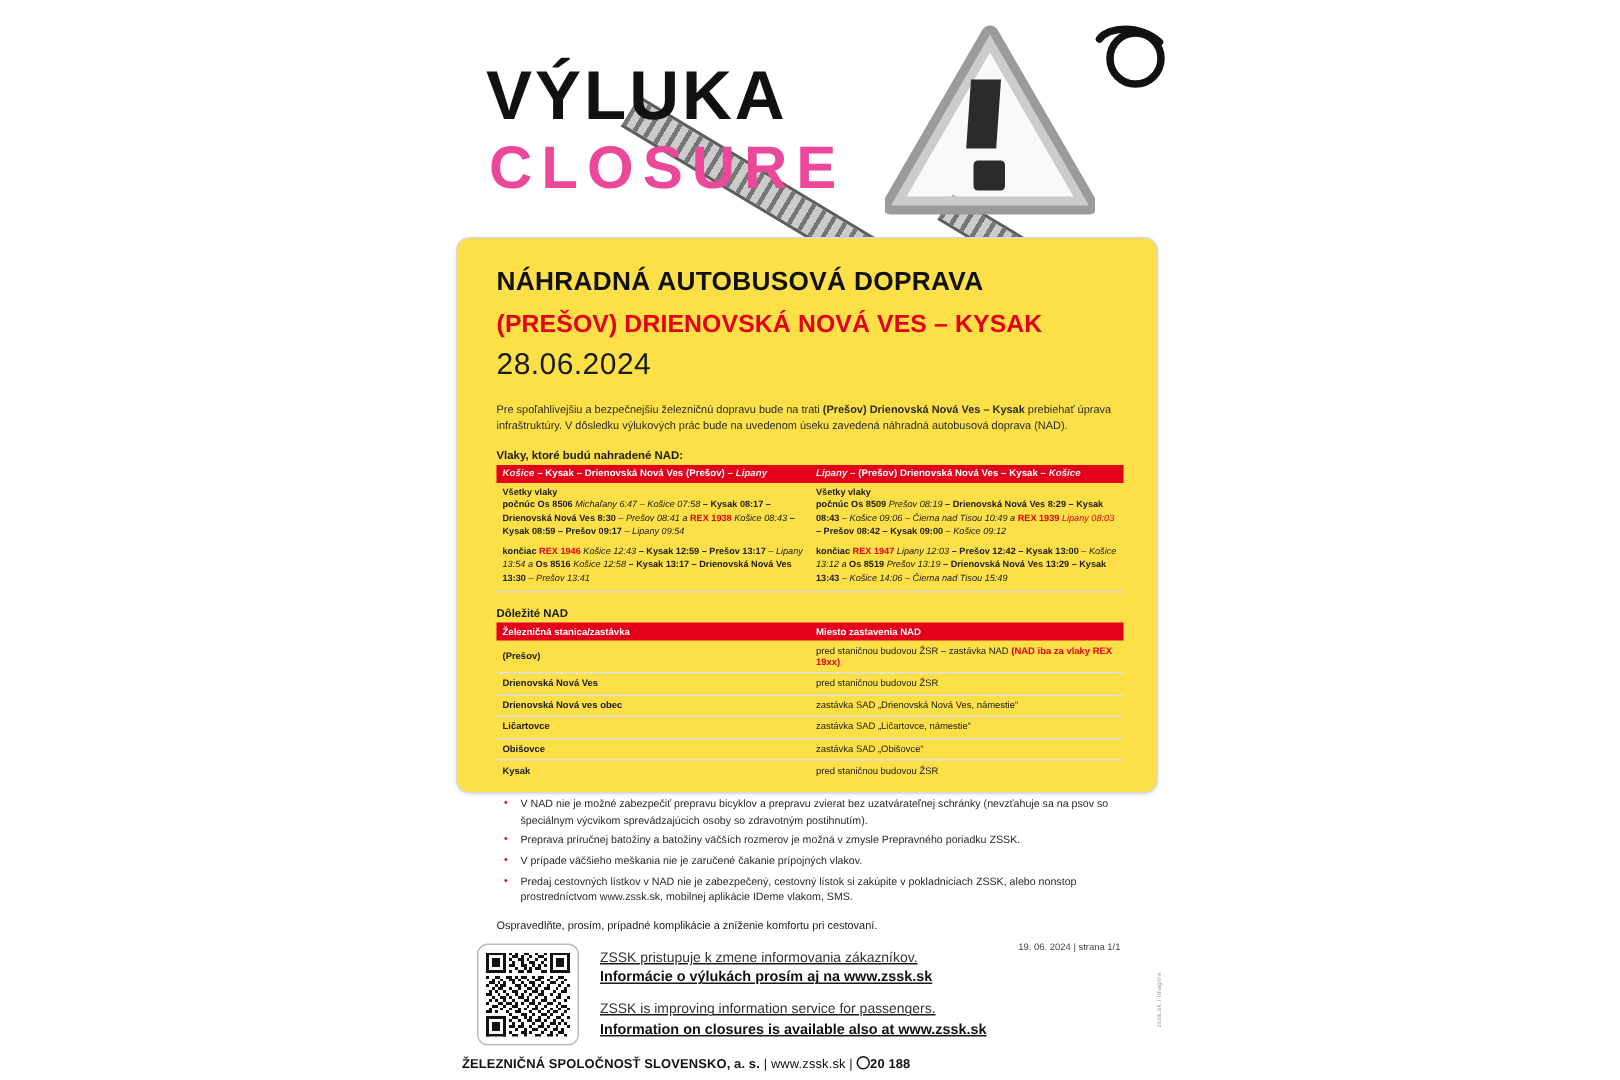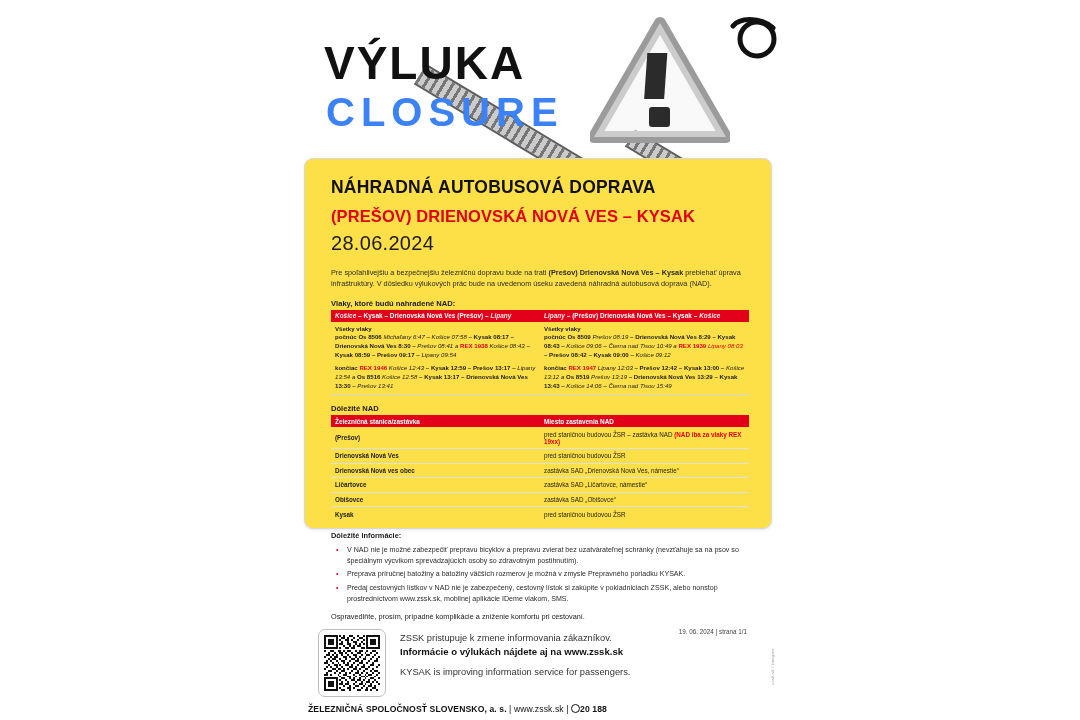--- a/index.html
+++ b/index.html
@@ -16,21 +16,21 @@
       repeating-linear-gradient(90deg,#6f6f6f 0 3px,#c9c9c9 3px 8px);
       border-top:2px solid #555;border-bottom:2px solid #555;}
   .rail.r1{width:560px;height:20px;left:120px;top:62px;transform:rotate(31deg);transform-origin:left center;opacity:.95;}
   .rail.r2{width:190px;height:16px;left:330px;top:128px;transform:rotate(31deg);transform-origin:left center;opacity:.95;}
   .title-vyluka{
     position:absolute;left:24px;top:40px;font-size:46px;font-weight:bold;
     letter-spacing:2px;color:#111;line-height:1;
   }
   .title-closure{
     position:absolute;left:26px;top:92px;font-size:40px;font-weight:bold;
-    letter-spacing:6px;color:#3b82f6;line-height:1;
+    letter-spacing:6px;color:#ec4899;line-height:1;
   }
   .warn{position:absolute;left:290px;top:15px;width:140px;height:130px;}
   .warn svg{display:block;}
   .logo{position:absolute;left:425px;top:12px;width:60px;height:52px;}
 
   
   .card{
     position:absolute;left:304px;top:158px;width:468px;height:371px;
     background:#fde047;border:1px solid #d8d8d8;border-radius:9px;
     box-shadow:0 1px 3px rgba(0,0,0,.10);
@@ -77,21 +77,21 @@
   ul.info{margin:0 0 8px 0;padding:0 0 0 16px;list-style:none;}
   ul.info li{font-size:7.1px;line-height:1.5;margin-bottom:3px;position:relative;color:#2a2a2a;}
   ul.info li:before{content:"\2022";position:absolute;left:-11px;top:0;color:#e2001a;font-size:7px;}
   p.apology{font-size:7.3px;margin:6px 0 0 0;color:#1a1a1a;}
   .pagemeta{font-size:6.3px;color:#444;text-align:right;margin-top:7px;padding-right:2px;}
 
   
   .qrblock{position:absolute;left:318px;top:629px;display:flex;align-items:flex-start;gap:14px;}
   .qrbox{width:68px;height:68px;border:1px solid #bdbdbd;border-radius:7px;padding:5px;box-sizing:border-box;background:#fff;}
   .qr{width:100%;height:100%;display:block;}
-  .qrtext{padding-top:3px;}
+  .qrtext{padding-top:3px;text-decoration:underline;}
   .qrtext .l1{font-size:9.3px;color:#333;line-height:1.45;}
   .qrtext .l2{font-size:9.6px;color:#111;font-weight:bold;line-height:1.45;margin-bottom:7px;}
   .footerbar{position:absolute;left:308px;top:703px;font-size:8.6px;font-weight:bold;color:#111;letter-spacing:.1px;}
   .footerbar .thin{font-weight:normal;}
   .credit{
     position:absolute;left:770px;top:648px;font-size:4.2px;color:#9a9a9a;
     writing-mode:vertical-rl;transform:rotate(180deg);letter-spacing:.3px;
   }
   .phone-ico{display:inline-block;width:7px;height:7px;border:1px solid #111;border-radius:50%;
     position:relative;top:1px;}
@@ -193,24 +193,24 @@
           <td class="name">Obišovce</td>
           <td>zastávka SAD „Obišovce“</td>
         </tr>
         <tr>
           <td class="name">Kysak</td>
           <td>pred staničnou budovou ŽSR</td>
         </tr>
       </tbody>
         </table>
 
-      <div class="info-title">Dôležité informácie:</div>
       <ul class="info">
         <li>V NAD nie je možné zabezpečiť prepravu bicyklov a prepravu zvierat bez uzatvárateľnej schránky (nevzťahuje sa na psov so špeciálnym výcvikom sprevádzajúcich osoby so zdravotným postihnutím).</li>
-        <li>Preprava príručnej batožiny a batožiny väčších rozmerov je možná v zmysle Prepravného poriadku KYSAK.</li>
+        <li>Preprava príručnej batožiny a batožiny väčších rozmerov je možná v zmysle Prepravného poriadku ZSSK.</li>
+        <li>V prípade väčšieho meškania nie je zaručené čakanie prípojných vlakov.</li>
         <li>Predaj cestovných lístkov v NAD nie je zabezpečený, cestovný lístok si zakúpite v pokladniciach ZSSK, alebo nonstop prostredníctvom www.zssk.sk, mobilnej aplikácie IDeme vlakom, SMS.</li>
       </ul>
 
       <p class="apology">Ospravedlňte, prosím, prípadné komplikácie a zníženie komfortu pri cestovaní.</p>
       <div class="pagemeta">19. 06. 2024 | strana 1/1</div>
     </div>
   </div>
 
   <div class="qrblock">
     <div class="qrbox">
@@ -431,22 +431,23 @@
             <rect x="13" y="28" width="1" height="1"></rect>
             <rect x="17" y="28" width="2" height="1"></rect>
             <rect x="21" y="28" width="2" height="1"></rect>
             <rect x="24" y="28" width="1" height="1"></rect>
             <rect x="27" y="28" width="1" height="1"></rect>
         </g>
       </svg>
     </div>
     <div class="qrtext">
       <div class="l1">ZSSK pristupuje k zmene informovania zákazníkov.</div>
-      <div class="l2">Informácie o výlukách nájdete aj na www.zssk.sk</div>
-      <div class="l1">KYSAK is improving information service for passengers.</div>
+      <div class="l2">Informácie o výlukách prosím aj na www.zssk.sk</div>
+      <div class="l1">ZSSK is improving information service for passengers.</div>
+      <div class="l2">Information on closures is available also at www.zssk.sk</div>
     </div>
   </div>
 
   <div class="footerbar">
     <span>ŽELEZNIČNÁ SPOLOČNOSŤ SLOVENSKO, a. s.</span><span class="thin"> | </span><span class="thin">www.zssk.sk</span><span class="thin"> | </span><span class="phone-ico"></span><span>20 188</span>
   </div>
 
   <div class="credit">zssk.sk / imagine</div>
 
 </div>

